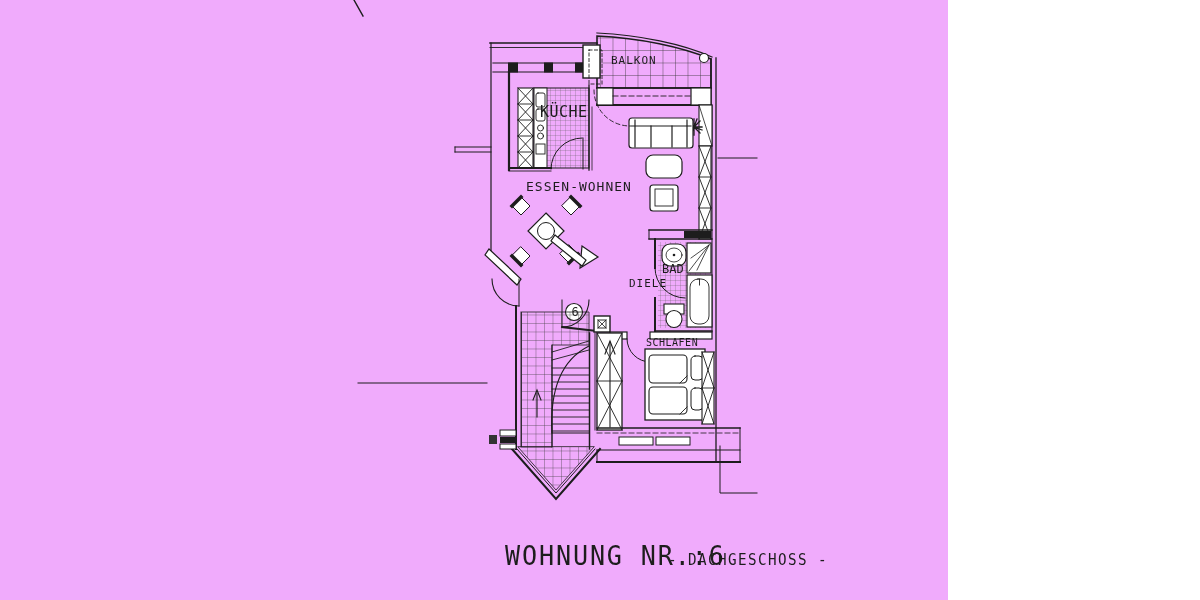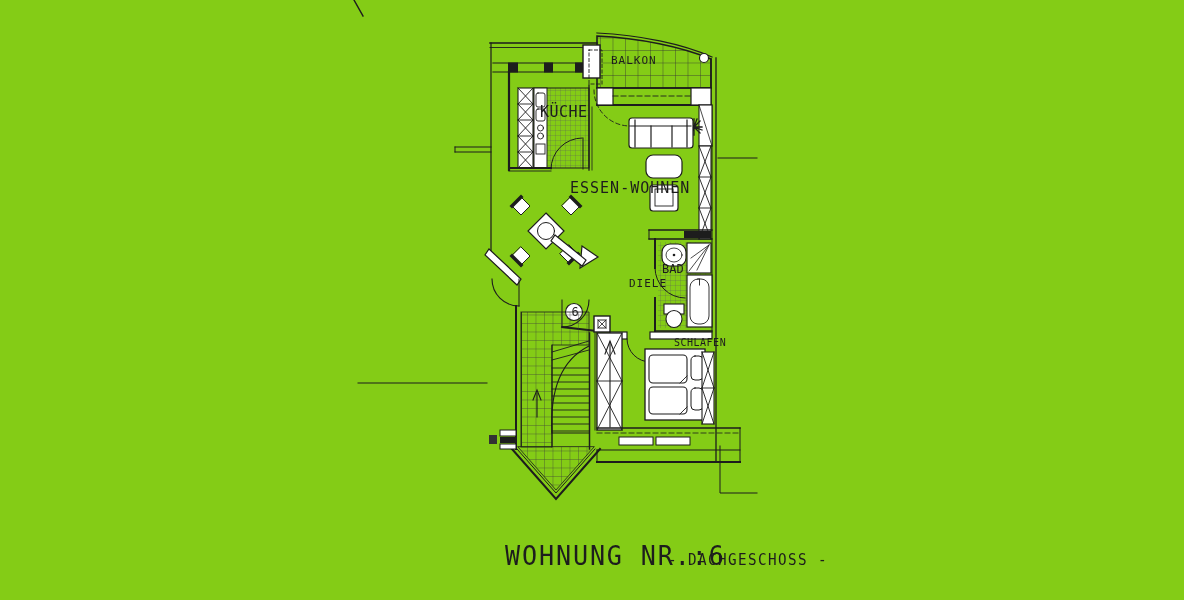--- a/index.html
+++ b/index.html
@@ -1,26 +1,26 @@
 <!DOCTYPE html>
 <html><head>
 <meta charset="utf-8">
 <style>
   html,body{margin:0;padding:0;background:#ffffff;}
-  .stage{position:relative;width:1184px;height:600px;background:#84cc16;overflow:hidden;
+  .stage{position:relative;width:948px;height:600px;background:#f0abfc;overflow:hidden;
          font-family:"DejaVu Sans Mono","Liberation Mono",monospace;color:#1d1d1d;}
   .plan-svg{position:absolute;left:0;top:0;}
   .lbl{position:absolute;white-space:nowrap;color:#1d1d1d;letter-spacing:1px;
        font-family:"DejaVu Sans Mono","Liberation Mono",monospace;}
   .lbl-balkon{left:611px;top:54px;font-size:11px;}
   .lbl-kueche{left:540px;top:103px;font-size:15px;letter-spacing:0.5px;}
-  .lbl-essen{left:570px;top:179px;font-size:15px;}
+  .lbl-essen{left:526px;top:179px;font-size:13px;}
   .lbl-diele{left:629px;top:277px;font-size:11px;}
   .lbl-bad{left:662px;top:262px;font-size:12px;letter-spacing:0;}
-  .lbl-schlafen{left:646px;top:337px;font-size:10px;letter-spacing:0.5px;margin-left:28px;}
+  .lbl-schlafen{left:646px;top:337px;font-size:10px;letter-spacing:0.5px;}
   .lbl-unit{left:568px;top:305px;font-size:12px;width:14px;text-align:center;letter-spacing:0;}
   .title{position:absolute;left:505px;top:540px;font-size:27px;letter-spacing:2px;
          transform:scaleX(0.93);transform-origin:left top;}
   .subtitle{position:absolute;left:668px;top:551px;font-size:15px;letter-spacing:1.5px;
             transform:scaleX(0.95);transform-origin:left top;}
 </style>
 </head>
 <body>
 
 <div class="stage">

